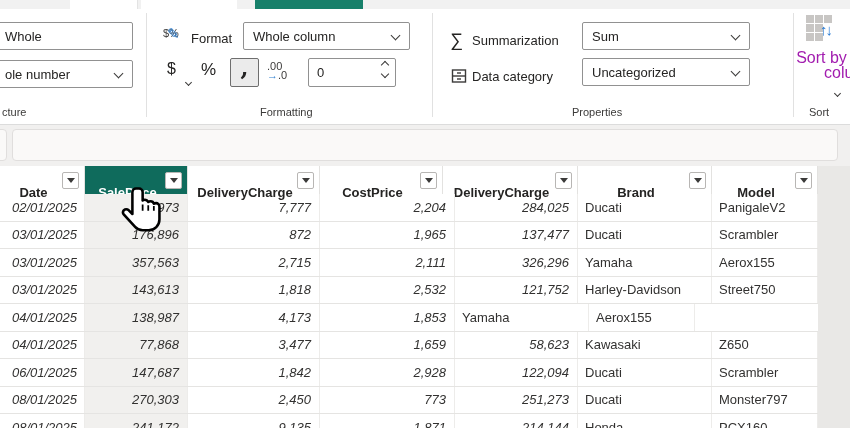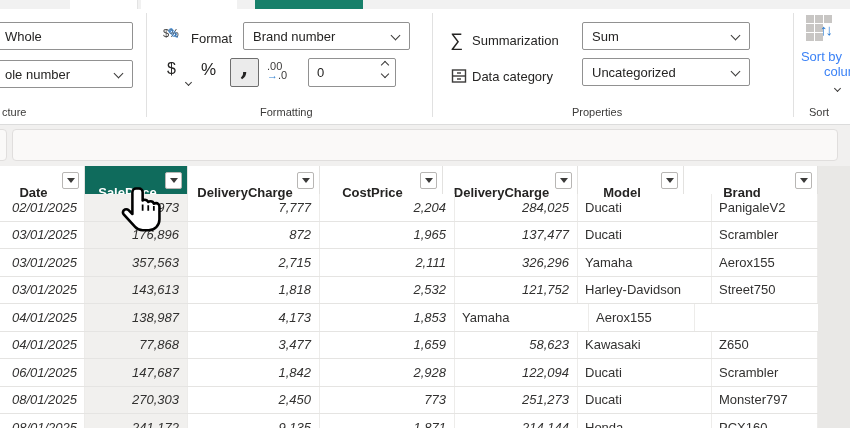--- a/index.html
+++ b/index.html
@@ -35,21 +35,21 @@
   .dec-icon .arr { color:#2e7fd0; }
   .spinner { position:absolute; left:308px; top:49px; width:88px; height:29px; border:1px solid #919191;
              border-radius:2px; background:#fff; font-size:13px; display:flex; align-items:center; padding-left:8px; }
   .spin-btns { position:absolute; right:7px; top:3px; display:flex; flex-direction:column; gap:3px; }
   .chev-up { width:6px; height:6px; border-left:1.4px solid #3b3a39; border-top:1.4px solid #3b3a39; transform:rotate(45deg); }
   .chev-dn { width:6px; height:6px; border-right:1.4px solid #3b3a39; border-bottom:1.4px solid #3b3a39; transform:rotate(45deg); }
   .sigma { position:absolute; left:450px; top:21px; font-size:18px; }
   .sort-grid { position:absolute; left:806px; top:6px; width:30px; height:28px; }
   .sort-grid .g { position:absolute; width:8px; height:8px; background:#c8c6c4; }
   .sort-arrows { position:absolute; left:820px; top:12px; font-size:15px; font-weight:bold; color:#2b7cd3; letter-spacing:-2px; }
-  .sortby { position:absolute; left:793px; width:57px; text-align:center; font-size:13px; color:#3b82f6; }
+  .sortby { position:absolute; left:793px; width:57px; text-align:center; font-size:16px; color:#a21caf; }
   
   .formula-row { position:relative; height:42px; background:#f1f0ef; border-top:1px solid #dcdcdc; }
   .fx-mini { position:absolute; left:-5px; top:4px; width:12px; height:32px; background:#faf9f8;
              border:1px solid #e0dedd; border-radius:4px; }
   .fx-input { position:absolute; left:12px; right:12px; top:4px; height:32px; background:#faf9f8;
               border:1px solid #e0dedd; border-radius:4px; }
   
   .grid { position:relative; height:262px; background:#e9e8e6; }
   .cols { width:818px; background:#fff; }
   .thead { display:flex; height:28px; background:#fff; }
@@ -99,21 +99,21 @@
       <i class="chev"></i>
     </div>
     <div class="grp-label" style="left:2px">cture</div>
 
     <div class="fmt-icon">
       <span>$%</span>
       <span class="pencil">✎</span>
     </div>
     <div class="rlabel" style="left:191px; top:22px;">Format</div>
     <div class="tbox ddown" style="left:243px; top:13px; width:167px; padding-left:9px;">
-      <span>Brand number</span>
+      <span>Whole column</span>
       <i class="chev"></i>
     </div>
     <div class="money" style="left:167px;">
       <span>$</span>
     </div>
     <div style="position:absolute; left:186px; top:62px;">
       <i class="chev sm"></i>
     </div>
     <div class="money" style="left:201px; font-size:17px;">
       <span>%</span>
@@ -203,28 +203,28 @@
           <span class="filter-box">
               <i class="tri"></i>
             </span>
         </div>
         <div class="th c-del">
           <span class="th-label">DeliveryCharge</span>
           <span class="filter-box">
               <i class="tri"></i>
             </span>
         </div>
+        <div class="th c-brand">
+          <span class="th-label">Brand</span>
+          <span class="filter-box">
+              <i class="tri"></i>
+            </span>
+        </div>
         <div class="th c-model">
           <span class="th-label">Model</span>
-          <span class="filter-box">
-              <i class="tri"></i>
-            </span>
-        </div>
-        <div class="th c-brand">
-          <span class="th-label">Brand</span>
           <span class="filter-box">
               <i class="tri"></i>
             </span>
         </div>
       </div>
 
       <div class="tr">
         <div class="td date c-date">02/01/2025</div>
         <div class="td num selcol c-sale">973</div>
         <div class="td num c-disc">7,777</div>

